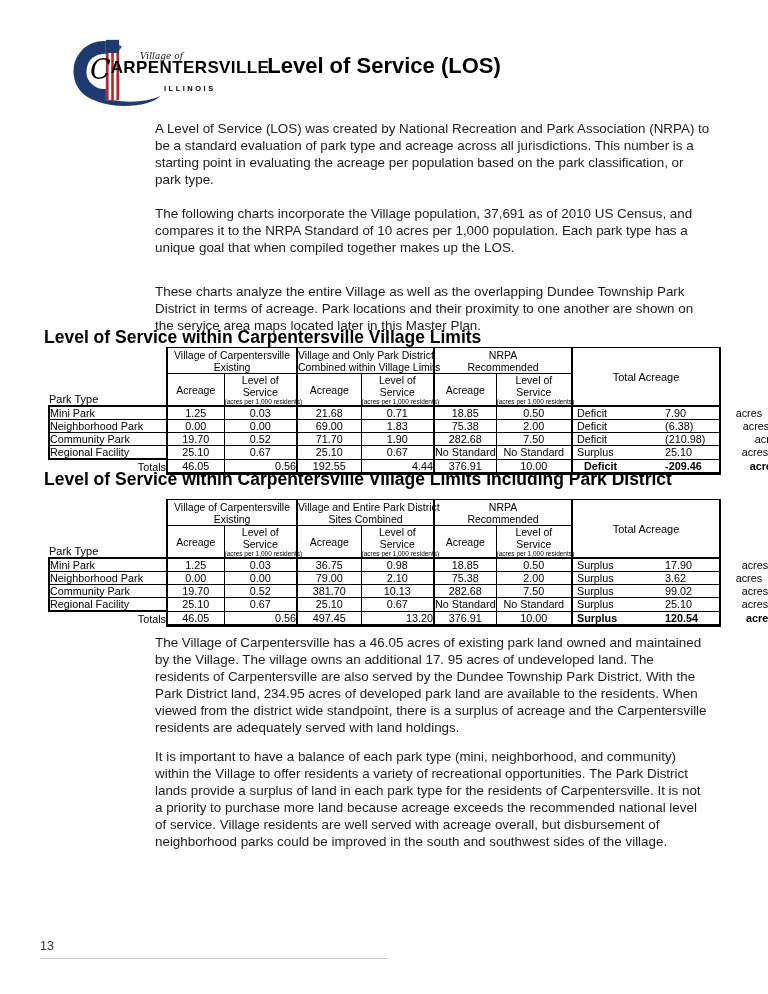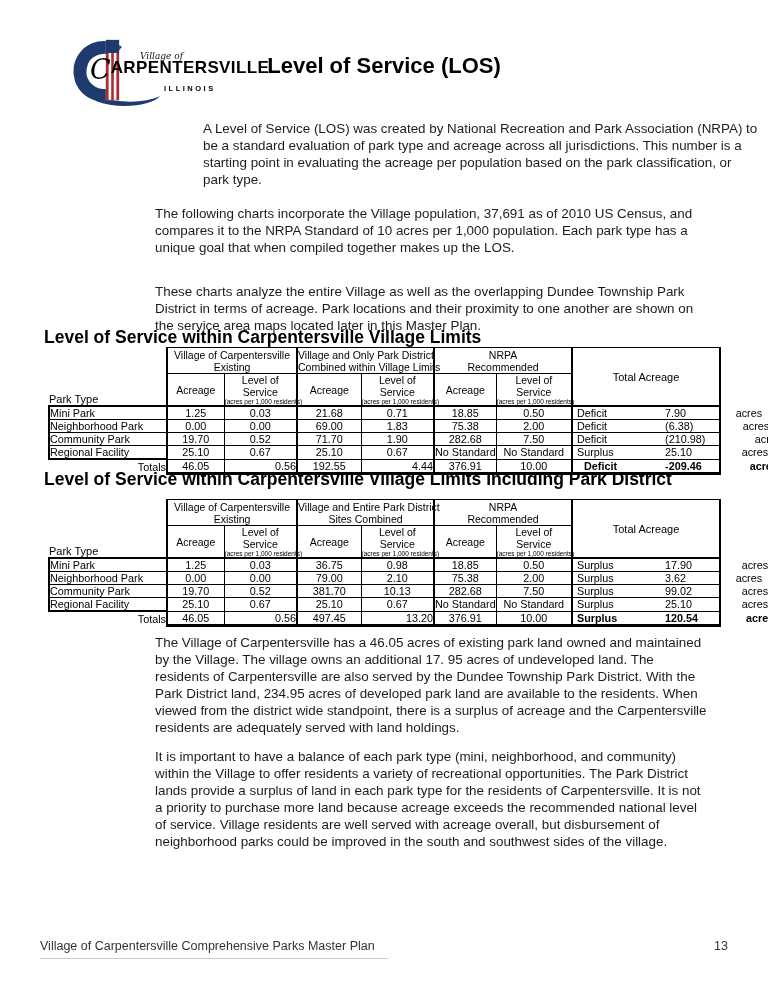--- a/index.html
+++ b/index.html
@@ -13,21 +13,21 @@
   .logo { position:absolute; left:60px; top:36px; width:195px; height:80px; }
   .logo svg { position:absolute; left:0; top:0; }
   .logo-villageof { position:absolute; left:80px; top:15px; font-family:"DejaVu Serif", serif; font-style:italic; font-size:9px; color:#111; }
   .logo-name { position:absolute; left:30px; top:20px; color:#000; white-space:nowrap; }
   .logo-name .bigc { font-family:"DejaVu Serif", serif; font-style:italic; font-size:27px; line-height:27px; vertical-align:-6px; }
   .logo-name .rest { font-size:17px; letter-spacing:0.4px; font-weight:bold; }
   .logo-state { position:absolute; left:72px; top:48px; font-size:7.5px; letter-spacing:2.5px; font-weight:bold; color:#000;padding-left:32px; }
   .page-title { position:absolute; left:0; top:53px; width:768px; text-align:center; font-size:22px; font-weight:bold; color:#000; }
   
   .para { position:absolute; left:155px; width:556px; font-size:13.4px; line-height:17px; color:#1c1c1c; }
-  .p1 { top:120px;margin-left:48px; } .p2 { top:205px; } .p3 { top:271px;margin-top:12px; }
+  .p1 { top:120px; } .p2 { top:205px; } .p3 { top:271px;margin-top:12px; }
   .p4 { top:634px; } .p5 { top:748px; }
   .h2 { position:absolute; left:44px; font-size:17.5px; font-weight:bold; color:#000; white-space:nowrap; }
   .h2a { top:327px; } .h2b { top:469px; }
   
   .tablewrap { position:absolute; left:48px; }
   .tw1 { top:347px; } .tw2 { top:499px; }
   table.t { border-collapse:collapse; table-layout:fixed; width:671px; color:#000; }
   table.t th, table.t td { border:1px solid #000; font-weight:normal; padding:0; overflow:visible; }
   tr.gh { height:26px; } tr.sh { height:28px; } tr.dr { height:12px; } tr.trt { height:14px; }
   .pt { border:none !important; vertical-align:bottom; text-align:left; padding:0 0 4px 2px; font-size:11px; }
@@ -321,18 +321,17 @@
             </td>
       </tr>
     </tbody>
       </table>
   </div>
 
   <div class="para p4">The Village of Carpentersville has a 46.05 acres of existing park land owned and maintained by the Village.  The village owns an additional 17. 95 acres of undeveloped land. The residents of Carpentersville are also served by the Dundee Township Park District. With the Park District land, 234.95 acres of developed park land are available to the residents. When viewed from the district wide standpoint, there is a surplus of acreage and the Carpentersville residents are adequately served with land holdings.</div>
   <div class="para p5">It is important to have a balance of each park type (mini, neighborhood, and community) within the Village to offer residents a variety of recreational opportunities. The Park District lands provide a surplus of land in each park type for the residents of Carpentersville. It is not a priority to purchase more land because acreage exceeds the recommended national level of service. Village residents are well served with acreage overall, but disbursement of neighborhood parks could be improved in the south and southwest sides of the village.</div>
 
   <div class="footer">
-    <span>Village of Carpentersville Comprehensive Parks Master Plan</span>
     <span>13</span>
   </div>
   <div class="footer-rule"></div>
 
 </div>
 
 </body></html>

